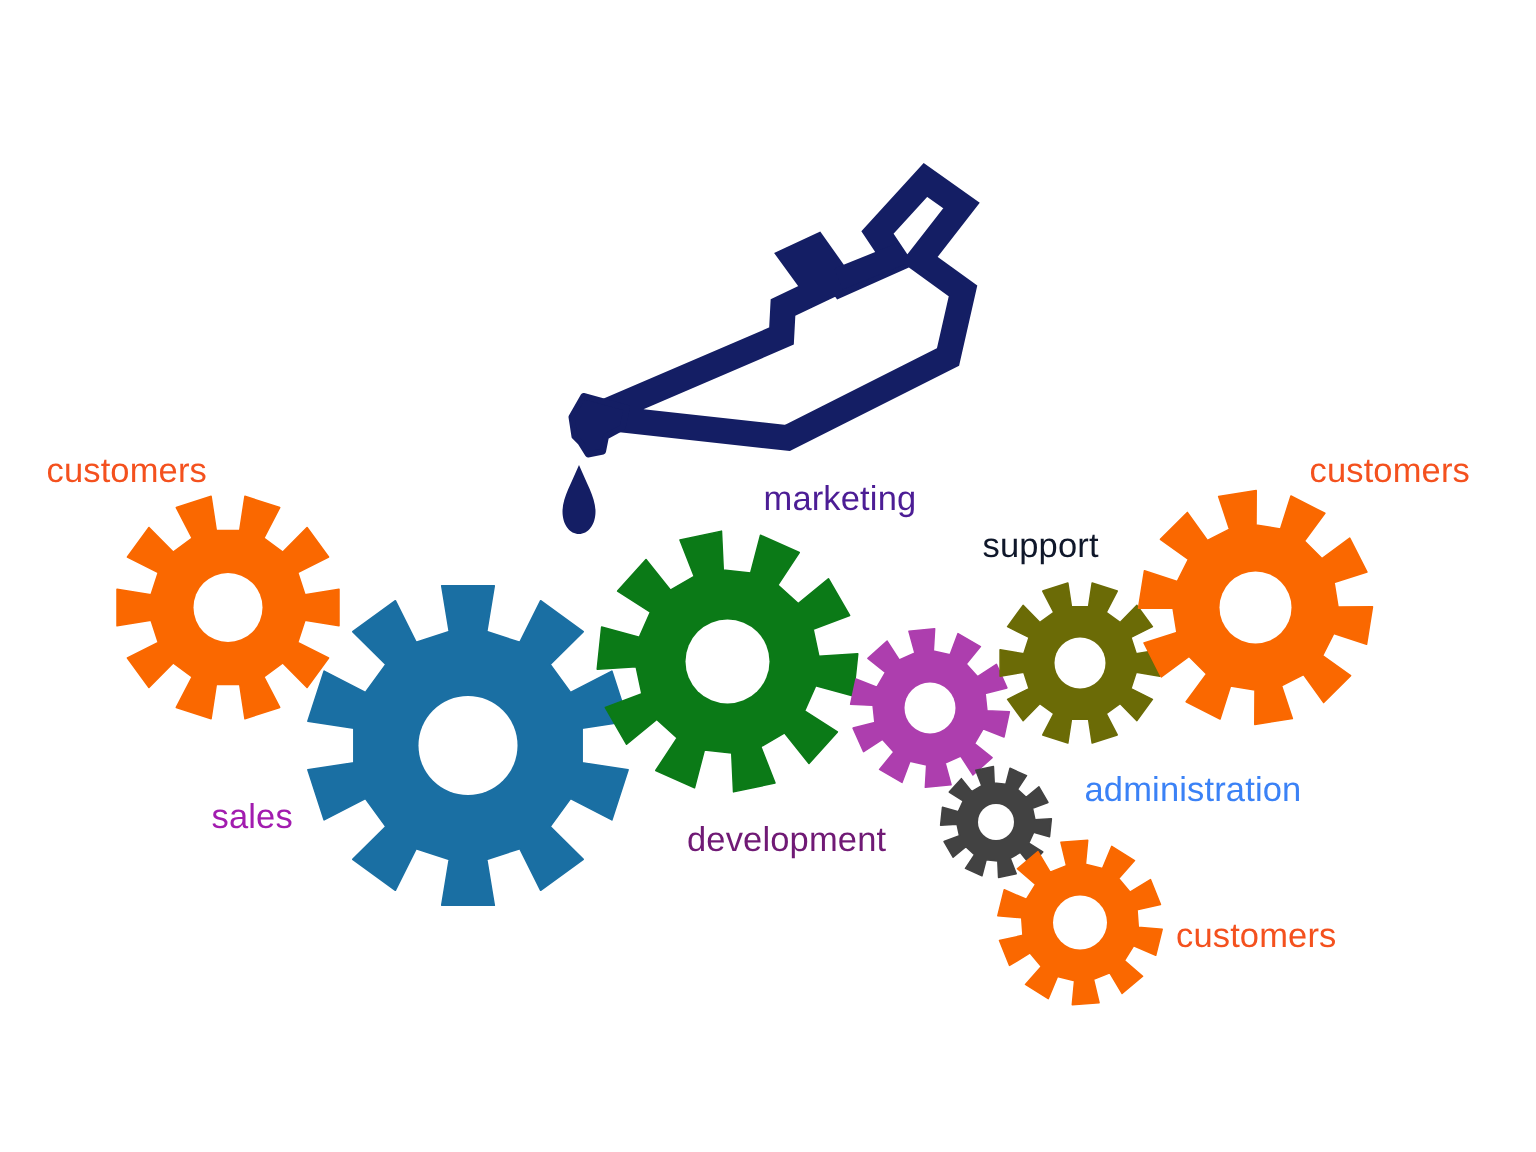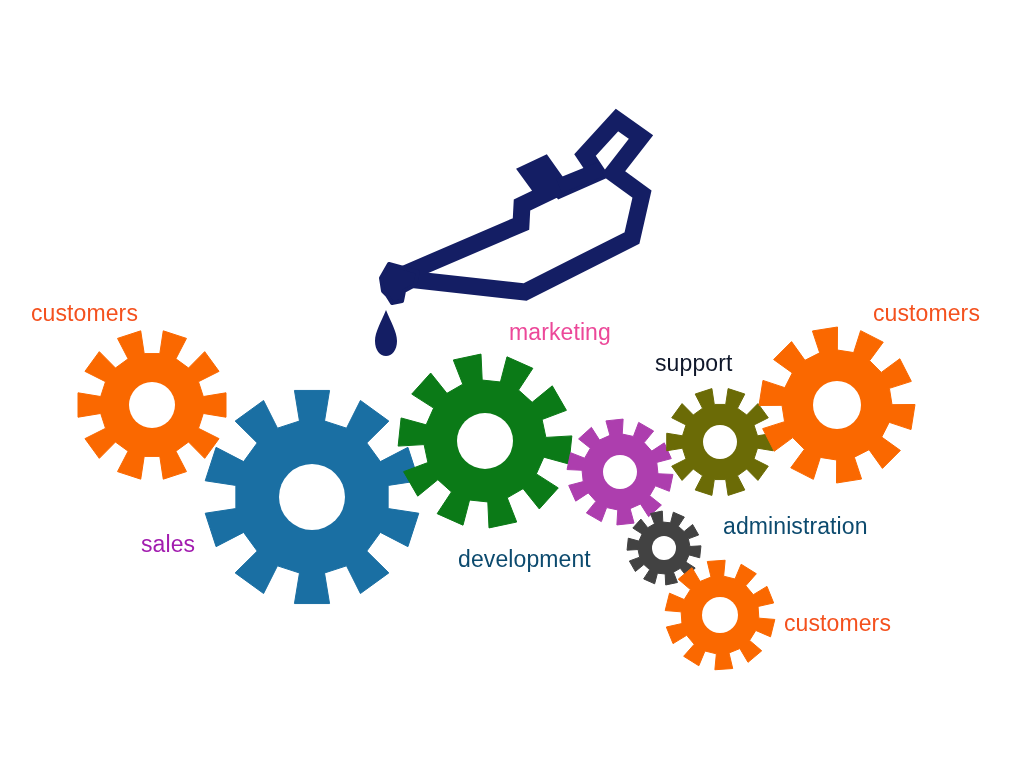--- a/index.html
+++ b/index.html
@@ -121,25 +121,25 @@
                C 375 350 380 356 386 356
                C 392 356 397 350 397 341
                C 397 332 391 322 386 310 Z"></path>
     </g>
   </svg>
 
   <div class="label label-customers-left" style="color: rgb(244, 81, 30);">customers</div>
 
   <div class="label label-sales" style="color: #a21caf;">sales</div>
 
-  <div class="label label-marketing" style="color: #ec4899;">marketing</div>
+  <div class="label label-marketing" style="color: #4c1d95;">marketing</div>
 
-  <div class="label label-development" style="color: #0c4a6e;">development</div>
+  <div class="label label-development" style="color: #701a75;">development</div>
 
   <div class="label label-support" style="color: #0f172a;">support</div>
 
-  <div class="label label-administration" style="color: #0c4a6e;">administration</div>
+  <div class="label label-administration" style="color: #3b82f6;">administration</div>
 
   <div class="label label-customers-right" style="color: rgb(244, 81, 30);">customers</div>
 
   <div class="label label-customers-bottom" style="color: rgb(244, 81, 30);">customers</div>
 
 </div>
 
 </body></html>

